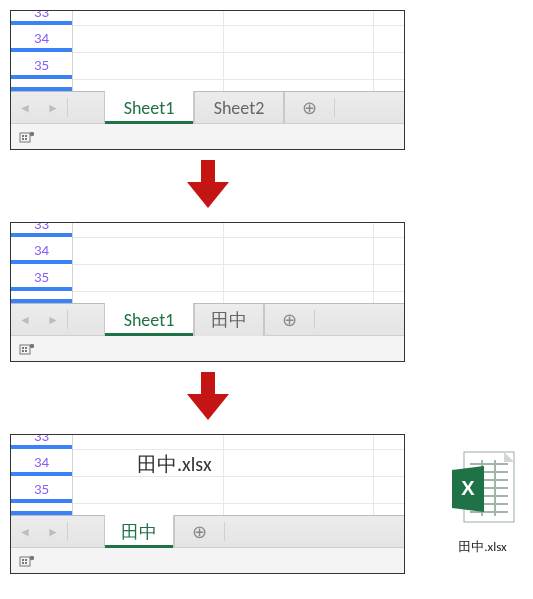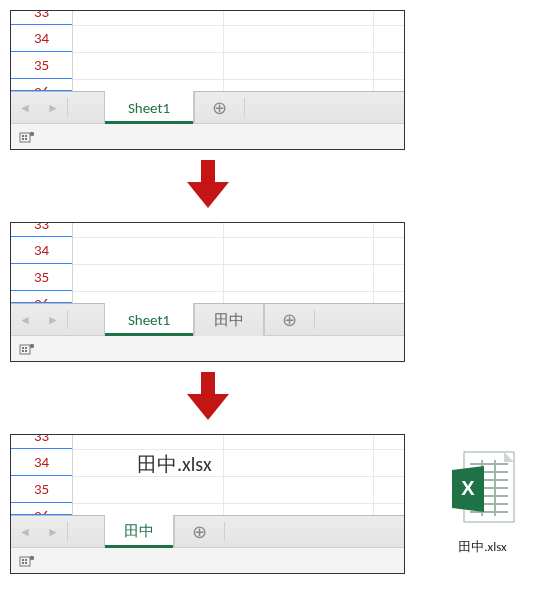--- a/index.html
+++ b/index.html
@@ -21,23 +21,23 @@
     position: relative;
   }
   .row-headers {
     width: 62px;
     border-right: 1px solid #d4d4d4;
   }
   .row-header {
     height: 27px;
     line-height: 27px;
     font-size: 15px;
-    color: #b91c1c;
+    color: #8b5cf6;
     text-align: center;
-    border-bottom: 1px solid #3b82f6;
+    border-bottom: 4px solid #3b82f6;
     background: #fff;
   }
   .row-header.clip-top { height: 14px; line-height: 2px; overflow: hidden; }
   .row-header.clip-bot { height: 12px; line-height: 27px; overflow: hidden; }
   .cells {
     flex: 1;
     position: relative;
   }
   .cells .gridline-v { position:absolute; top:0; bottom:0; border-left:1px solid #e8e8e8; }
   .cells .gridline-h { position:absolute; left:0; right:0; border-top:1px solid #e8e8e8; }
@@ -57,21 +57,21 @@
     width: 28px;
     display:flex; align-items:center; justify-content:center;
     color:#bcbcbc; font-size:12px;
   }
   .nav-sep { border-right:1px solid #cfcfcf; height:60%; align-self:center; }
   .tab-spacer { width: 36px; }
   .tab {
     min-width: 90px;
     padding: 0 16px;
     display:flex; align-items:center; justify-content:center;
-    font-size: 15px;
+    font-size: 18px;
     color:#666;
     border-left:1px solid #c8c8c8;
     border-right:1px solid #c8c8c8;
     background: linear-gradient(#ececec,#e4e4e4);
   }
   .tab.active {
     background:#fff;
     color:#1f7246;
     border-top: 0;
     box-shadow: inset 0 -3px 0 #1f7246;
@@ -130,20 +130,21 @@
       <div class="gridline-v" style="left:150px"></div>
       <div class="gridline-v" style="left:300px"></div>
     </div>
   </div>
   <div class="tabstrip">
     <div class="nav-btn">◄</div>
     <div class="nav-btn">►</div>
     <div class="nav-sep"></div>
     <div class="tab-spacer"></div>
     <div class="tab active">Sheet1</div>
+    <div class="tab">Sheet2</div>
     <div class="add-btn">⊕</div>
     <div class="nav-sep"></div>
   </div>
   <div class="statusbar">
     <span class="sb-icon">
       <svg width="16" height="14" viewBox="0 0 16 14">
             <rect x="1" y="3" width="10" height="9" fill="none" stroke="#777"></rect>
             <rect x="3" y="5" width="2" height="2" fill="#777"></rect>
             <rect x="6" y="5" width="2" height="2" fill="#777"></rect>
             <rect x="3" y="8" width="2" height="2" fill="#777"></rect>

